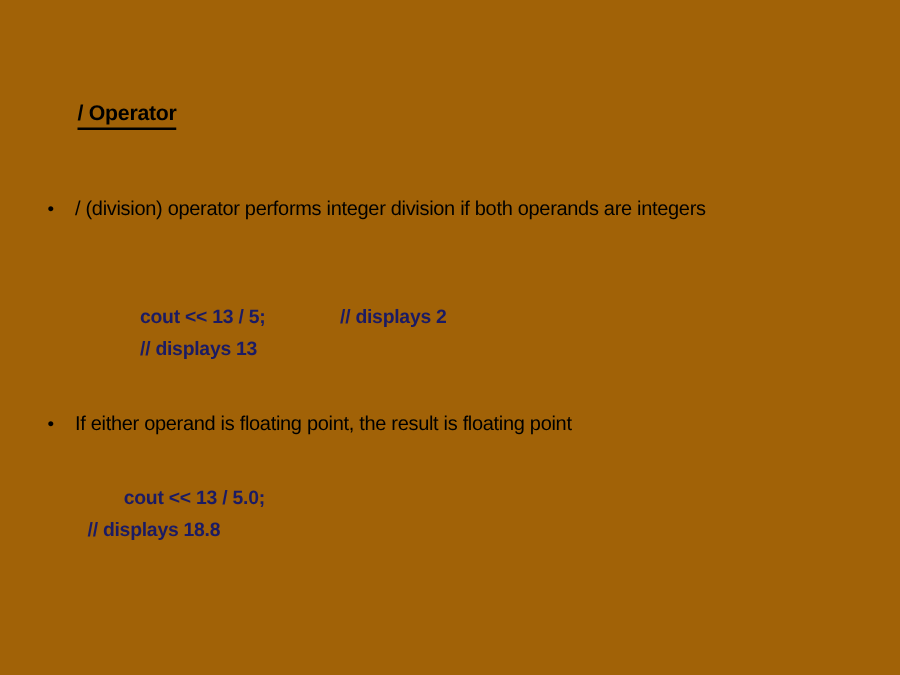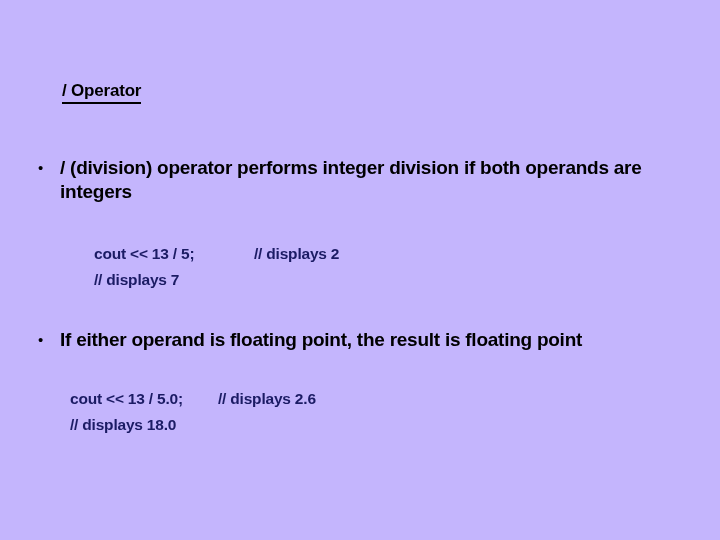--- a/index.html
+++ b/index.html
@@ -10,21 +10,21 @@
     width: 720px;
     height: 540px;
     background: #ffffff;
     font-family: "Liberation Sans", sans-serif;
     overflow: hidden;
   }
   .slide {
     position: relative;
     width: 720px;
     height: 540px;
-    background: #c4b5fd;
+    background: #a16207;
   }
 
   
   .slide-title {
     position: absolute;
     left: 62px;
     top: 82px;
     font-size: 17px;
     font-weight: bold;
     color: #000000;
@@ -53,46 +53,46 @@
     flex: 0 0 24px;
     font-size: 15px;
     line-height: 24px;
     color: #000000;
     text-align: left;
     padding-left: 2px;
     box-sizing: border-box;
   }
   .bullet-text {
     flex: 1 1 auto;
-    font-size: 19px;
-    font-weight: bold;
+    font-size: 16px;
+    font-weight: normal;
     line-height: 24px;
     letter-spacing: -0.25px;
     color: #000000;
   }
 
   
   .code-block {
     position: absolute;
     color: #1b1b64;
     font-family: "Liberation Sans", sans-serif;
     font-weight: bold;
     font-size: 15.5px;
     letter-spacing: -0.2px;
     white-space: nowrap;
   }
-  .code-block.block-1 { left: 94px; top: 241px; }
+  .code-block.block-1 { left: 112px; top: 241px; }
   .code-block.block-2 { left: 70px; top: 386px; }
 
   .code-line {
     display: flex;
     line-height: 26px;
   }
   .block-1 .code-stmt { width: 160px; flex: 0 0 160px; }
-  .block-2 .code-stmt { width: 148px; flex: 0 0 148px; }
+  .block-2 .code-stmt { width: 148px; flex: 0 0 148px; margin-left: 29px; }
   .code-comment { flex: 0 0 auto; }
 </style>
 </head>
 <body>
 
 <div class="slide">
 
   <div class="slide-title">
     <span class="title-text">/ Operator</span>
   </div>
@@ -101,32 +101,31 @@
     <span class="bullet-marker">•</span>
     <span class="bullet-text">/ (division) operator performs integer division if both operands are integers</span>
   </div>
 
   <div class="code-block block-1">
     <div class="code-line">
       <span class="code-stmt">cout &lt;&lt; 13 / 5;</span>
       <span class="code-comment">// displays 2</span>
     </div>
     <div class="code-line">
-      <span class="code-comment">// displays 7</span>
+      <span class="code-comment">// displays 13</span>
     </div>
   </div>
 
   <div class="bullet-block second">
     <span class="bullet-marker">•</span>
     <span class="bullet-text">If either operand is floating point, the result is floating point</span>
   </div>
 
   <div class="code-block block-2">
     <div class="code-line">
       <span class="code-stmt">cout &lt;&lt; 13 / 5.0;</span>
-      <span class="code-comment">// displays 2.6</span>
     </div>
     <div class="code-line">
-      <span class="code-comment">// displays 18.0</span>
+      <span class="code-comment">// displays 18.8</span>
     </div>
   </div>
 
 </div>
 
 </body></html>

